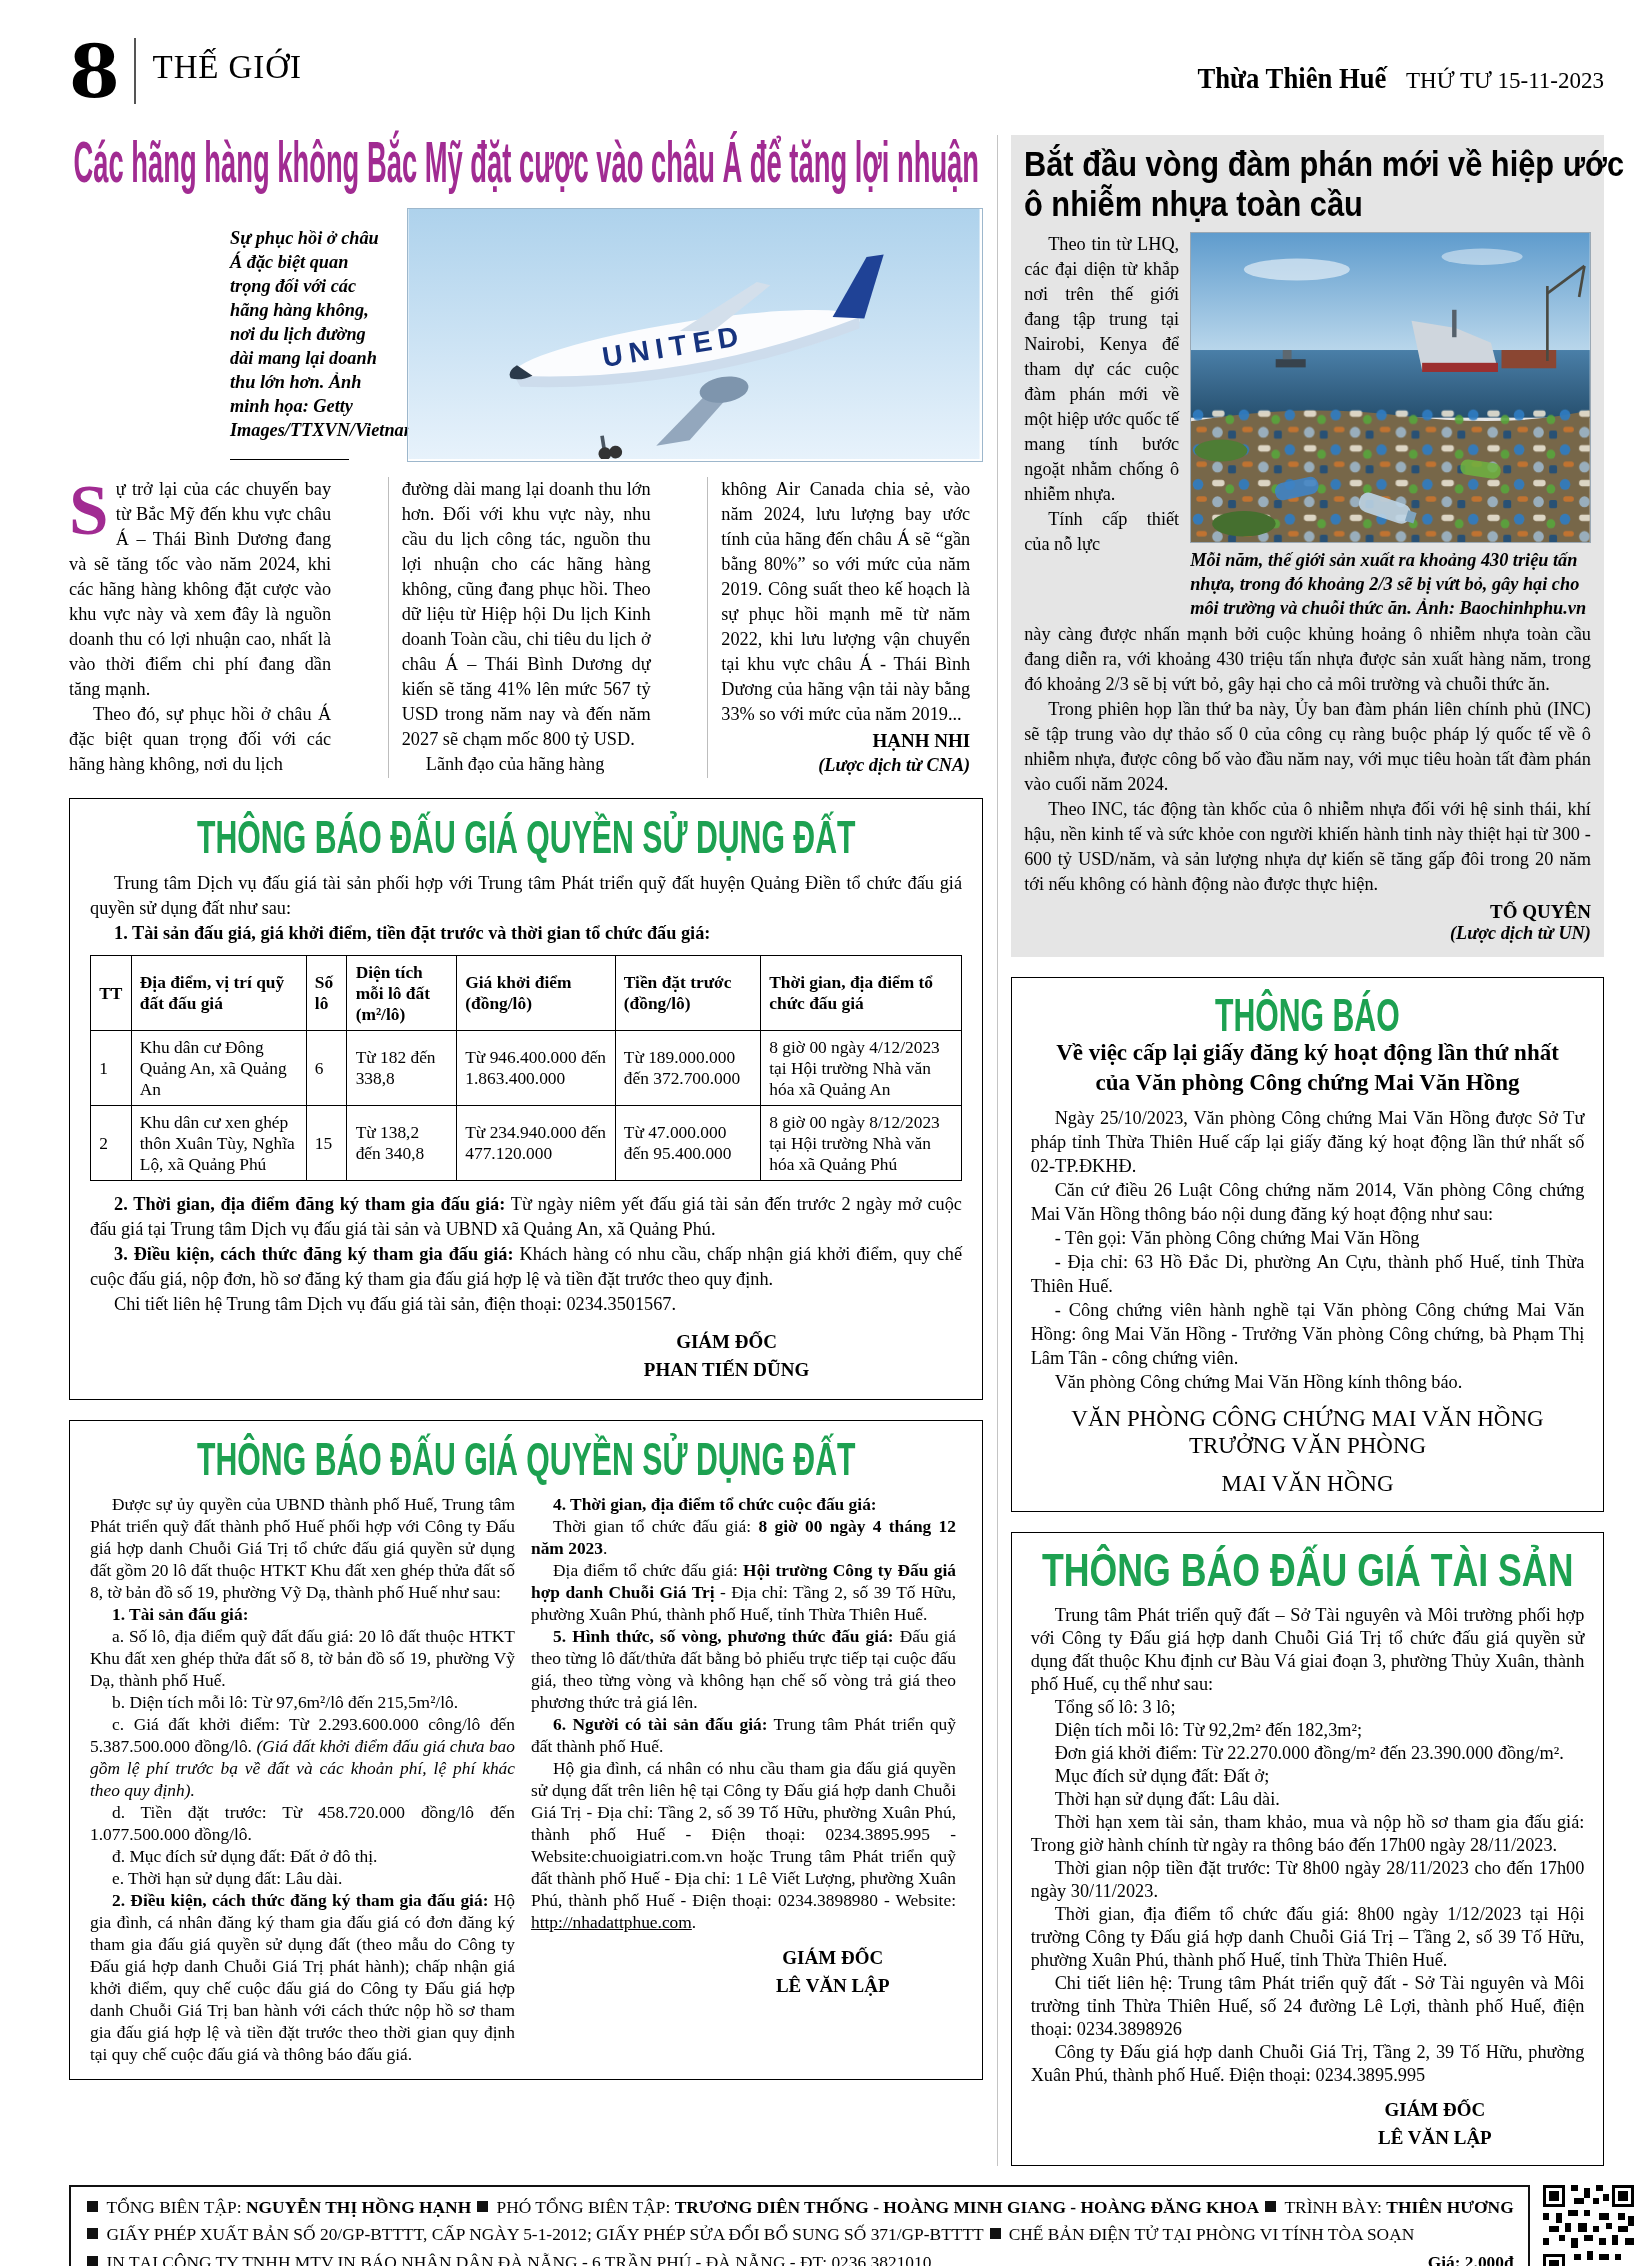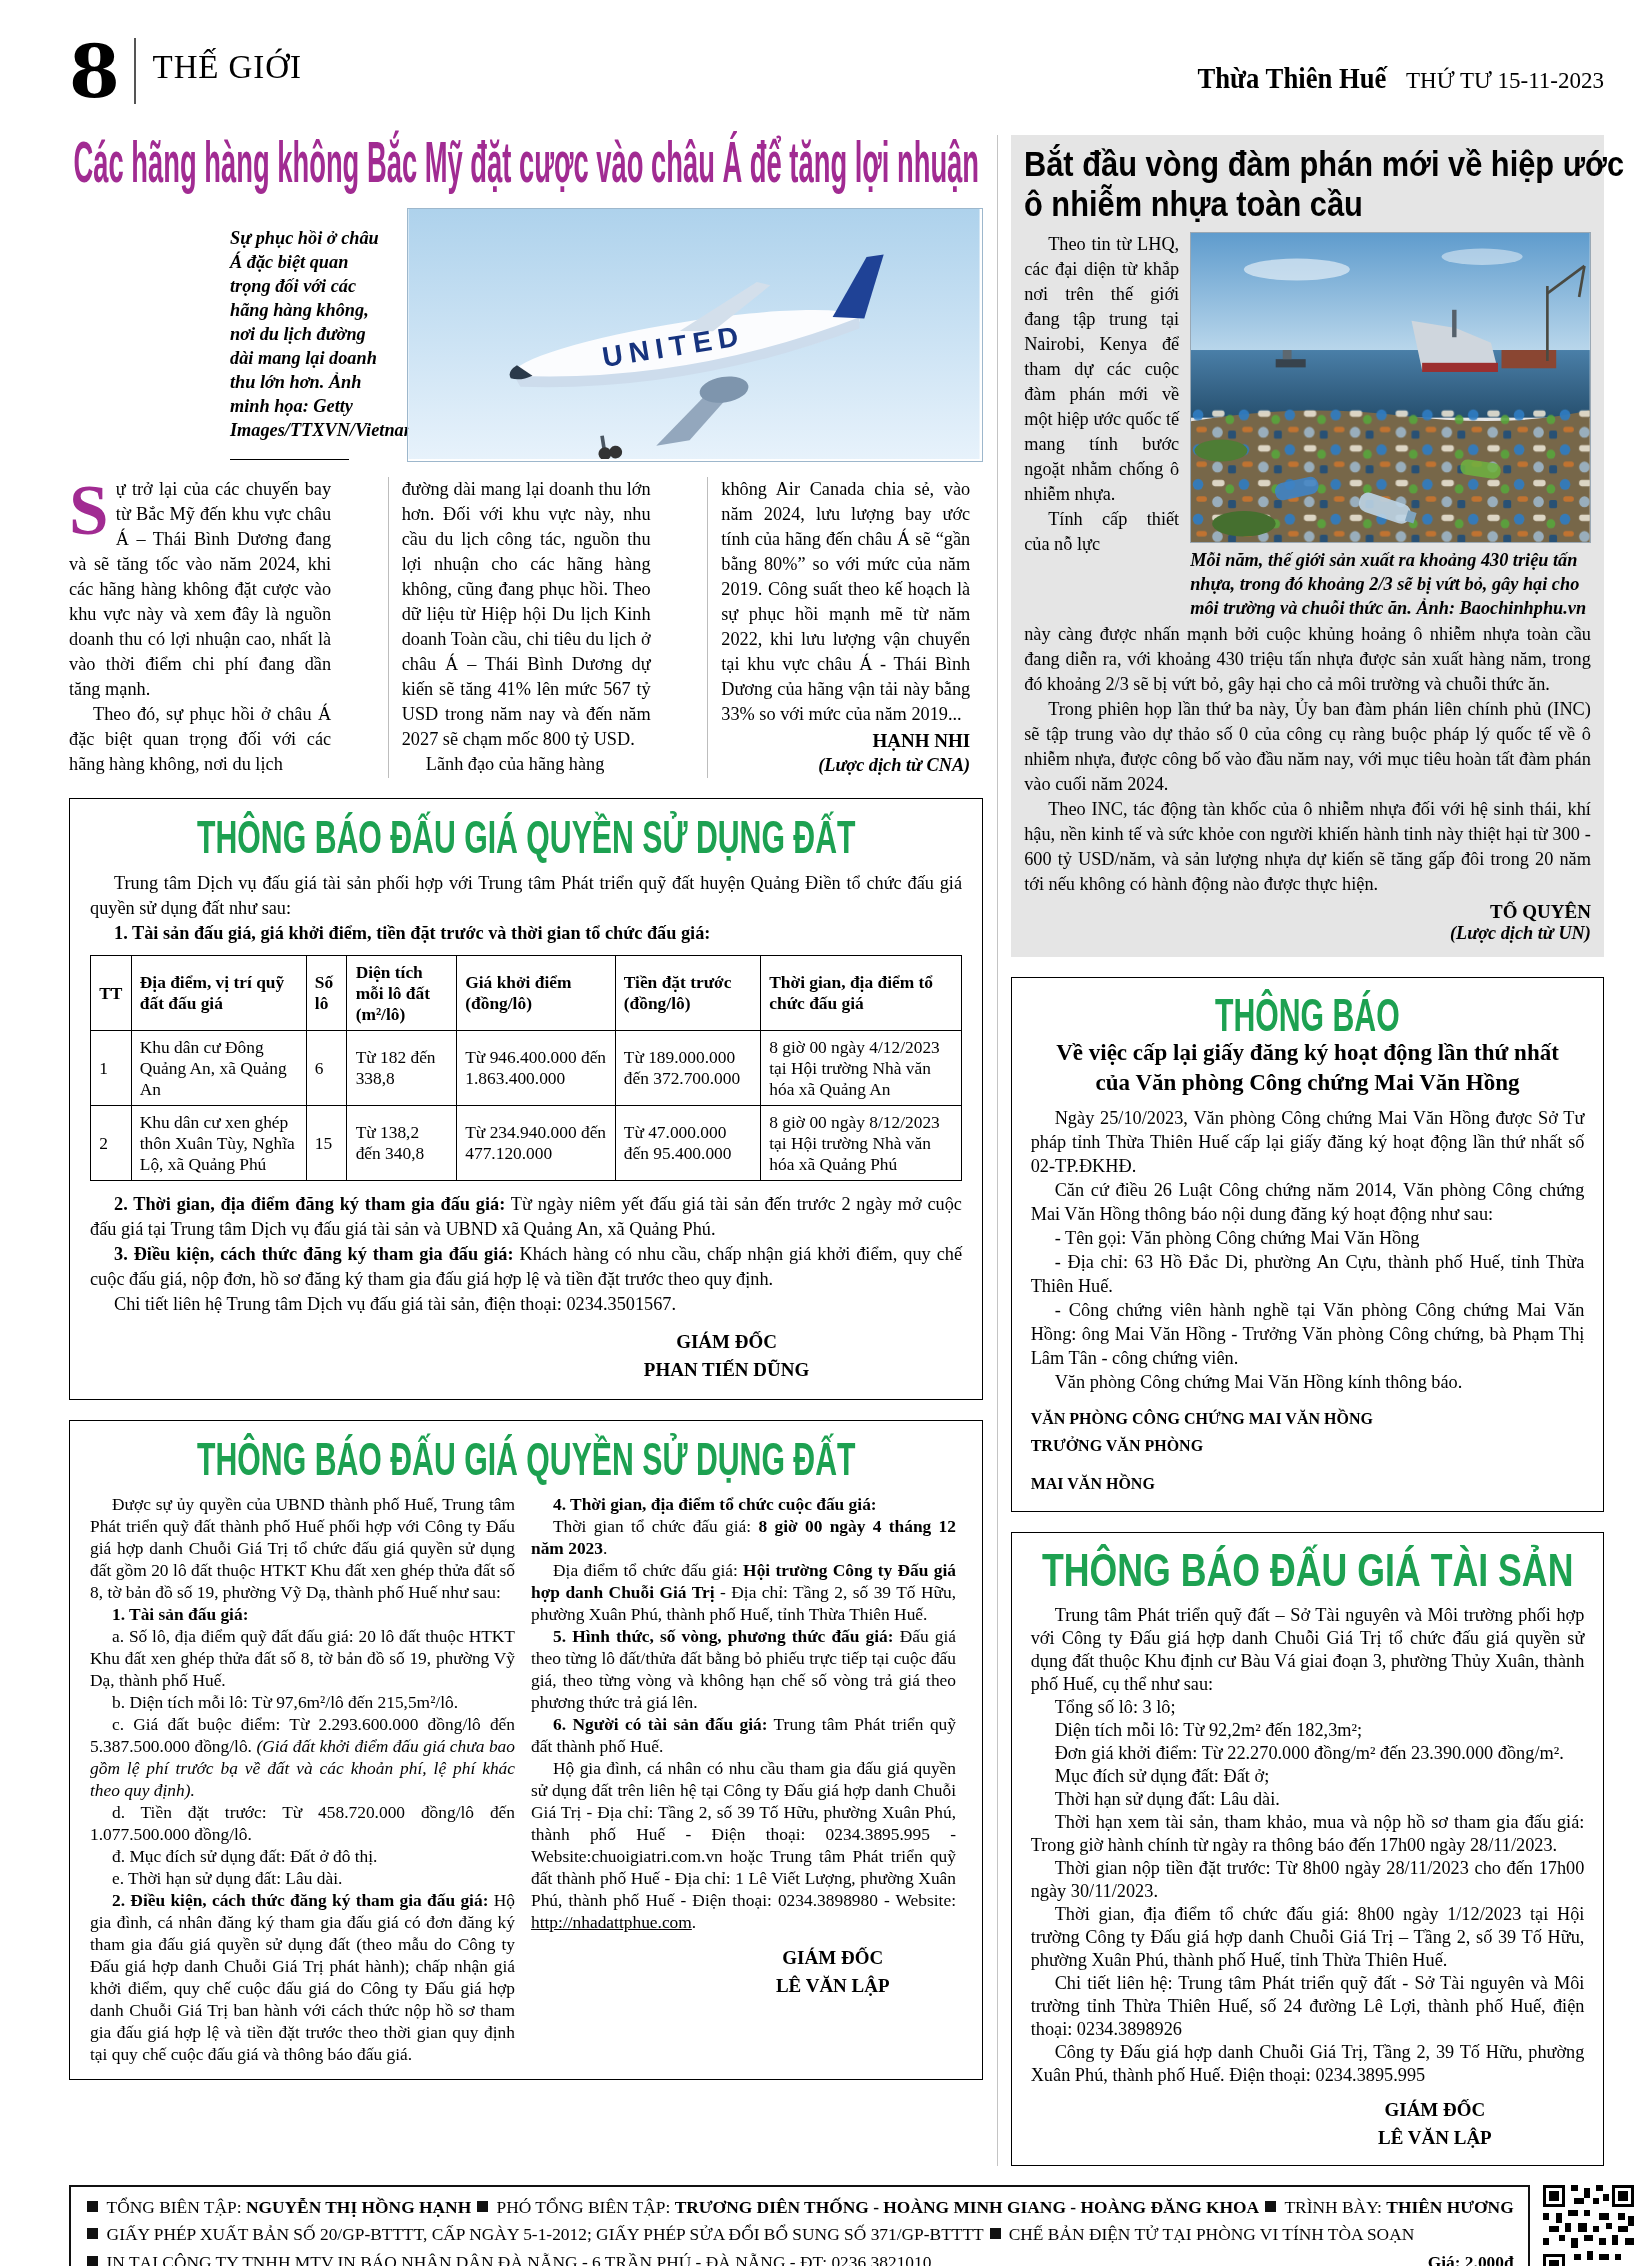--- a/index.html
+++ b/index.html
@@ -67,21 +67,21 @@
   .pa-img{width:100%;height:311px;border:0.9px solid #9aa8b4;box-sizing:border-box;}
   .pa-cap{font-weight:bold;font-style:italic;font-size:18.3px;line-height:24px;margin-top:5.5px;}
   .pa-body{font-size:18.3px;line-height:25px;text-align:justify;margin-top:1.8px;}
   .pa-by{text-align:right;font-weight:bold;font-size:19px;margin-top:3.7px;}
   .pa-src{text-align:right;font-weight:bold;font-style:italic;font-size:18.3px;}
 
   .rbox{border:1.8px solid #000;margin-top:20px;padding:11px 18.3px 12.8px;box-sizing:border-box;}
   .rb-sub{text-align:center;font-weight:bold;font-size:23px;line-height:30px;}
   .rb-text{font-size:18.3px;line-height:24px;text-align:justify;margin-top:7.3px;}
   .rb-text p{margin:0;}
-  .rb-close{font-weight:bold;font-size:16px;line-height:27.4px;margin-top:11px;}
+  .rb-close{text-align:center;font-weight:normal;font-size:23px;line-height:27.4px;margin-top:11px;}
   .rb-close .gap{margin-top:11px;}
   .rsig{margin:9.1px 0 0 50%;width:46%;text-align:center;font-weight:bold;font-size:19px;line-height:28px;}
 
   
   .foot{display:flex;align-items:flex-start;margin-top:18.3px;}
   .foot-box{flex:1;border:2.7px solid #111;padding:7.3px 14.6px 9.1px;font-size:17.4px;line-height:27.4px;box-sizing:border-box;}
   .sq{display:inline-block;width:11px;height:11px;background:#111;margin:0 8.2px 0 1.8px;vertical-align:0.9px;}
   .f-line{white-space:nowrap;overflow:hidden;}
   .f-price{float:right;font-weight:bold;}
   .qr{width:91px;height:91px;margin-left:12.8px;flex:none;}
@@ -212,21 +212,21 @@
       <div class="notice">
         <div class="g-wrap">
             <div class="g-title">THÔNG BÁO ĐẤU GIÁ QUYỀN SỬ DỤNG ĐẤT</div>
           </div>
         <div class="vy-cols">
           <div class="vy-col">
             <p class="m0 ind"><span>Được sự ủy quyền của UBND thành phố Huế, Trung tâm Phát triển quỹ đất thành phố Huế phối hợp với Công ty Đấu giá hợp danh Chuỗi Giá Trị tổ chức đấu giá quyền sử dụng đất gồm 20 lô đất thuộc HTKT Khu đất xen ghép thửa đất số 8, tờ bản đồ số 19, phường Vỹ Dạ, thành phố Huế như sau:</span></p>
             <p class="m0 ind b"><span class="b">1. Tài sản đấu giá:</span></p>
             <p class="m0 ind"><span>a. Số lô, địa điểm quỹ đất đấu giá: 20 lô đất thuộc HTKT Khu đất xen ghép thửa đất số 8, tờ bản đồ số 19, phường Vỹ Dạ, thành phố Huế.</span></p>
             <p class="m0 ind"><span>b. Diện tích mỗi lô: Từ 97,6m²/lô đến 215,5m²/lô.</span></p>
-            <p class="m0 ind"><span>c. Giá đất buộc điểm: Từ 2.293.600.000 đồng/lô đến 5.387.500.000 đồng/lô. </span><span class="i">(Giá đất khởi điểm đấu giá chưa bao gồm lệ phí trước bạ về đất và các khoản phí, lệ phí khác theo quy định).</span></p>
+            <p class="m0 ind"><span>c. Giá đất khởi điểm: Từ 2.293.600.000 công/lô đến 5.387.500.000 đồng/lô. </span><span class="i">(Giá đất khởi điểm đấu giá chưa bao gồm lệ phí trước bạ về đất và các khoản phí, lệ phí khác theo quy định).</span></p>
             <p class="m0 ind"><span>d. Tiền đặt trước: Từ 458.720.000 đồng/lô đến 1.077.500.000 đồng/lô.</span></p>
             <p class="m0 ind"><span>đ. Mục đích sử dụng đất: Đất ở đô thị.</span></p>
             <p class="m0 ind"><span>e. Thời hạn sử dụng đất: Lâu dài.</span></p>
             <p class="m0 ind"><span class="b">2. Điều kiện, cách thức đăng ký tham gia đấu giá:</span><span> Hộ gia đình, cá nhân đăng ký tham gia đấu giá có đơn đăng ký tham gia đấu giá quyền sử dụng đất (theo mẫu do Công ty Đấu giá hợp danh Chuỗi Giá Trị phát hành); chấp nhận giá khởi điểm, quy chế cuộc đấu giá do Công ty Đấu giá hợp danh Chuỗi Giá Trị ban hành với cách thức nộp hồ sơ tham gia đấu giá hợp lệ và tiền đặt trước theo thời gian quy định tại quy chế cuộc đấu giá và thông báo đấu giá.</span></p>
           </div>
           <div class="vy-col">
             <p class="m0 ind"><span class="b">4. Thời gian, địa điểm tổ chức cuộc đấu giá:</span></p>
             <p class="m0 ind"><span>Thời gian tổ chức đấu giá: </span><span class="b">8 giờ 00 ngày 4 tháng 12 năm 2023</span><span>.</span></p>
             <p class="m0 ind"><span>Địa điểm tổ chức đấu giá: </span><span class="b">Hội trường Công ty Đấu giá hợp danh Chuỗi Giá Trị</span><span> - Địa chỉ: Tầng 2, số 39 Tố Hữu, phường Xuân Phú, thành phố Huế, tỉnh Thừa Thiên Huế.</span></p>
             <p class="m0 ind"><span class="b">5. Hình thức, số vòng, phương thức đấu giá:</span><span> Đấu giá theo từng lô đất/thửa đất bằng bỏ phiếu trực tiếp tại cuộc đấu giá, theo từng vòng và không hạn chế số vòng trả giá theo phương thức trả giá lên.</span></p>

